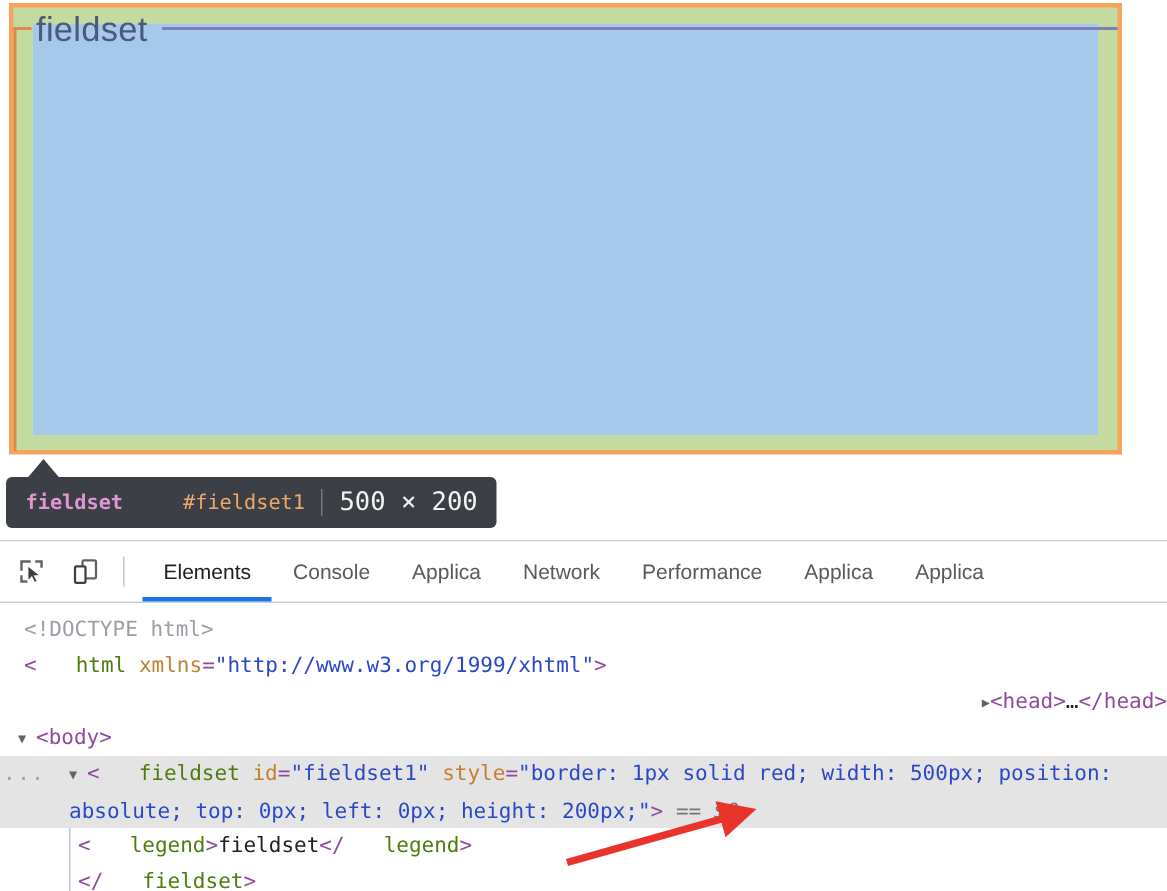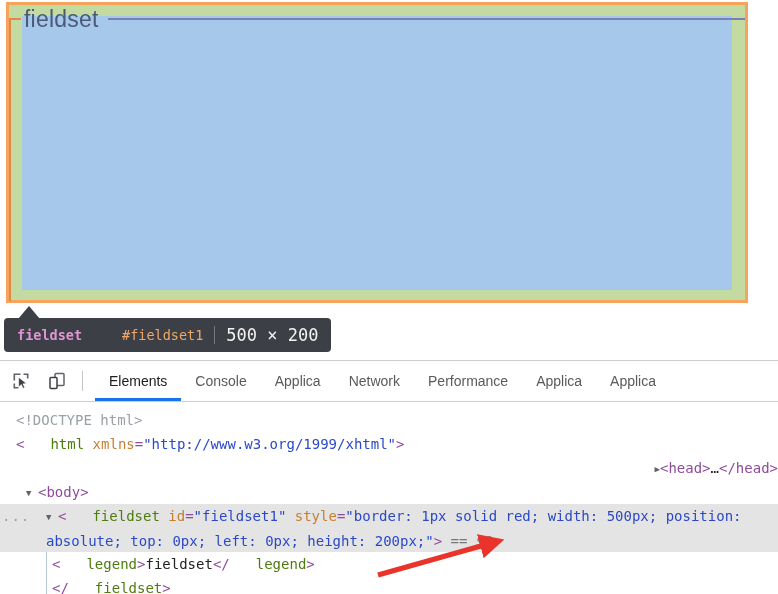--- a/index.html
+++ b/index.html
@@ -319,21 +319,21 @@
     </div>
 
     <div class="dom-row">
       <span class="tag-punct">&lt;</span><span class="tag-name">html</span><span class="text-node"> </span><span class="attr-name">xmlns</span><span class="tag-punct">=</span><span class="attr-val">"http://www.w3.org/1999/xhtml"</span><span class="tag-punct">&gt;</span>
     </div>
 
     <div class="dom-row" style="padding-left:26px;text-align:right;">
       <span class="twisty">▶</span><span class="tag-punct">&lt;head&gt;</span><span class="text-node">…</span><span class="tag-punct">&lt;/head&gt;</span>
     </div>
 
-    <div class="dom-row" style="padding-left:26px;">
+    <div class="dom-row" style="padding-left:12px;">
       <span class="twisty">▼</span><span class="tag-punct">&lt;body&gt;</span>
     </div>
 
     <div class="dom-row two-line selected" style="padding-left:46px; padding-right:8px;">
       <span class="ellipsis-badge">...</span><span class="twisty">▼</span><span class="tag-punct">&lt;</span><span class="tag-name">fieldset</span><span class="text-node"> </span><span class="attr-name">id</span><span class="tag-punct">=</span><span class="attr-val">"fieldset1"</span><span class="text-node"> </span><span class="attr-name">style</span><span class="tag-punct">=</span><span class="attr-val">"border: 1px solid red; width: 500px; position: absolute; top: 0px; left: 0px; height: 200px;"</span><span class="tag-punct">&gt;</span>
       <span class="dollar-ref">== $0</span>
     </div>
 
     <div style="position:relative;">
       <div class="indent-guide"></div>

